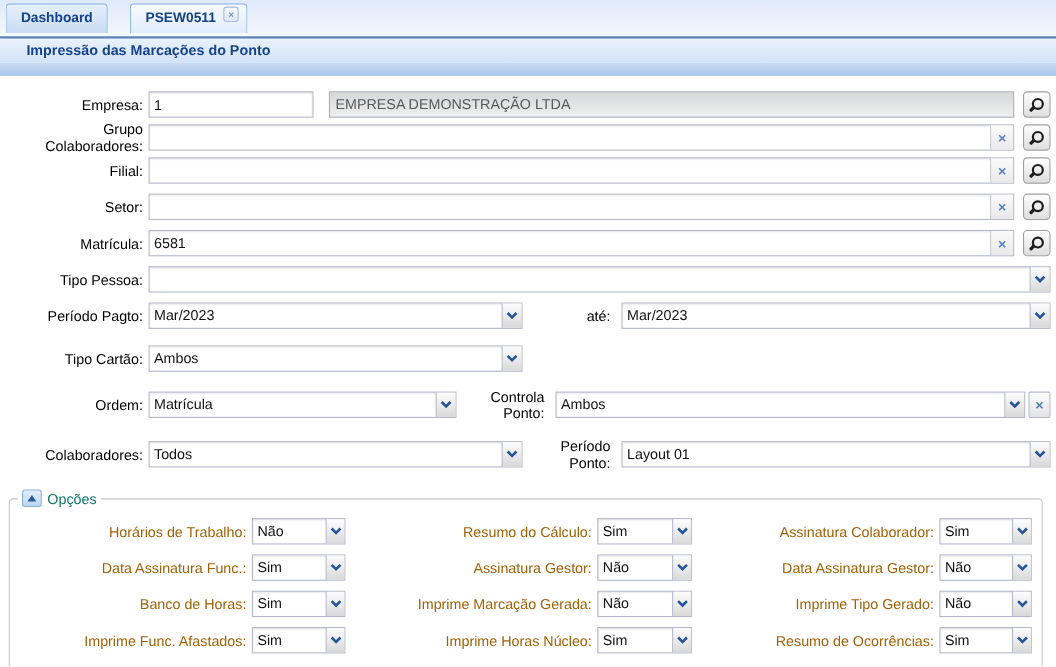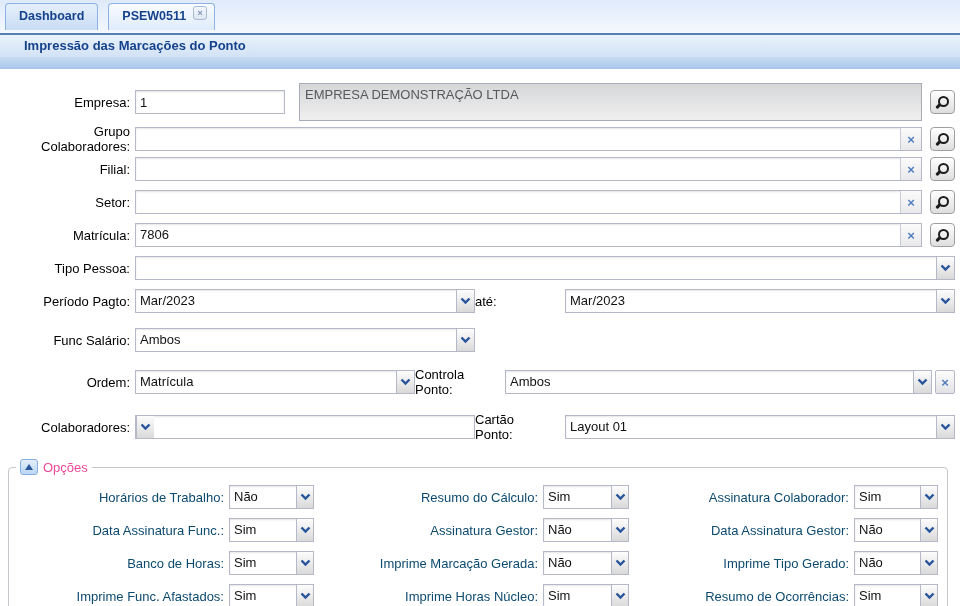--- a/index.html
+++ b/index.html
@@ -1,21 +1,21 @@
 <!DOCTYPE html>
 <html><head>
 <meta charset="utf-8">
 <style>
   * { margin:0; padding:0; box-sizing:border-box; }
   html,body { width:960px; height:606px; overflow:hidden; background:#fff;
     font-family:"Liberation Sans", sans-serif; font-size:13px; color:#111; }
 
   
   .tabbar { height:33px; background:linear-gradient(#dfeafa,#f3f8fe);
-    display:flex; align-items:flex-end; gap:10px; padding-left:5px; }
+    display:flex; align-items:flex-end; gap:20px; padding-left:5px; }
   .tab { display:flex; align-items:flex-start; height:27px; margin-bottom:3px;
     border:1px solid #8db2e3; border-bottom:none; border-radius:4px 4px 0 0;
     padding:0 13px; color:#15428b; font-weight:bold; font-size:12.5px; cursor:pointer; }
   .tab .tab-label { line-height:25px; }
   .tab.inactive { background:linear-gradient(#e6f0fc,#c8dcf4); }
   .tab.active   { background:linear-gradient(#f8fbff,#dfecfb); }
   .tab-close { width:14px; height:14px; margin:2px -6px 0 7px; border:1px solid #a8bbd6;
     border-radius:3px; background:linear-gradient(#f4f8fd,#dde7f3); color:#7d93b6;
     font-size:9px; line-height:12px; text-align:center; font-weight:bold; cursor:pointer; }
 
@@ -24,25 +24,25 @@
     background:linear-gradient(#e9f2fc,#d2e2f5);
     color:#15428b; font-weight:bold; font-size:13px; line-height:22px; padding-left:24px; }
   .sub-band { height:12px; background:linear-gradient(#c8dbf2,#a7c5e9); }
 
   
   .form { padding:14px 5px 0 0; }
   .row { display:flex; align-items:center; margin-bottom:9px; }
   .row.mb13 { margin-bottom:3px; } .row.mb15 { margin-bottom:15px;border-radius:12px; } .row.mb14 { margin-bottom:14px; }
   .lbl { width:135px; flex:none; text-align:right; padding-right:5px; color:#000; }
   .lbl.two-line { padding-left:32px; line-height:15px; }
-  .mid-lbl { width:85px; flex:none; padding-right:5px; color:#000; }
+  .mid-lbl { width:85px; flex:none; text-align:right; padding-right:5px; color:#000; }
 
   input.txt { height:24px; border:1px solid #b5b8c8; padding:0 4px; font:13px "Liberation Sans",sans-serif;
     color:#111; box-shadow:inset 0 1px 2px rgba(0,0,0,.12); outline:none; }
-  .readonly-field { height:38px; flex:1; border:1px solid #a9abb6; padding:0 5px; line-height:22px;
+  .readonly-field { height:24px; flex:1; border:1px solid #a9abb6; padding:0 5px; line-height:22px;
     background:linear-gradient(#d6d7d9,#efefef); color:#57585a; overflow:hidden; white-space:nowrap; }
 
   .combo { height:24px; border:1px solid #b5b8c8; background:#fff; display:flex; align-items:stretch;
     box-shadow:inset 0 1px 2px rgba(0,0,0,.10); cursor:pointer; }
   .combo .cv { flex:1; line-height:22px; padding-left:4px; overflow:hidden; white-space:nowrap; }
   .trig { width:18px; flex:none; border-left:1px solid #b5b8c8;
     background:linear-gradient(#fdfdfd,#d9d9d9); display:flex; align-items:center; justify-content:center; }
   .clear-trig { width:21px; flex:none; border-left:1px solid #c9ccd8;
     background:linear-gradient(#fbfbfb,#e9e9ec); color:#4f7dbd; font-weight:bold; font-size:13px;
     display:flex; align-items:center; justify-content:center; }
@@ -59,29 +59,29 @@
   .mag::after { content:""; position:absolute; bottom:0; left:1px; width:3px; height:6px;
     background:#1c1c1c; border-radius:1px; transform:rotate(45deg); }
 
   .spacer14 { width:14px; flex:none; }
   .gap5 { width:5px; flex:none; }
 
   
   fieldset.opts { margin:17px 7px 0 8px; border:1px solid #c5c7cc; border-radius:4px;
     padding:8px 8px 20px 6px; height:180px; }
   fieldset.opts legend { display:flex; align-items:center; gap:5px; padding:0 4px; margin-left:1px;
-    color:#ec4899; font-size:13px; }
+    color:#0f766e; font-size:13px; }
   .collapse-btn { width:18px; height:16px; border:1px solid #86aede; border-radius:3px;
     background:linear-gradient(#e3eefb,#bcd6f2); display:flex; align-items:center; justify-content:center; cursor:pointer; }
   .tri-up { width:0; height:0; border-left:4.5px solid transparent; border-right:4.5px solid transparent;
     border-bottom:6px solid #2a5899; }
 
   .opt-grid { display:grid; grid-template-columns:209px 85px 219px 86px 215px 84px;
     column-gap:5px; row-gap:9px; align-items:center; margin-top:2px; }
-  .g-lbl { text-align:right; color:#0c4a6e; }
+  .g-lbl { text-align:right; color:#a16207; }
   .combo.sm .trig { width:17px; }
 </style>
 </head>
 <body>
 
 <div class="tabbar">
   <div class="tab inactive">
     <span class="tab-label">Dashboard</span>
   </div>
   <div class="tab active">
@@ -134,21 +134,21 @@
       <span class="clear-trig">×</span>
     </div>
     <div class="mag-btn">
       <span class="mag"></span>
     </div>
   </div>
 
   <div class="row">
     <div class="lbl">Matrícula:</div>
     <div class="combo" style="flex:1">
-      <span class="cv">7806</span>
+      <span class="cv">6581</span>
       <span class="clear-trig">×</span>
     </div>
     <div class="mag-btn">
       <span class="mag"></span>
     </div>
   </div>
 
   <div class="row">
     <div class="lbl">Tipo Pessoa:</div>
     <div class="combo" style="flex:1">
@@ -177,21 +177,21 @@
       <span class="cv">Mar/2023</span>
       <span class="trig">
         <svg width="11" height="8" viewBox="0 0 11 8">
             <path d="M1.5 1.5 L5.5 5.5 L9.5 1.5" fill="none" stroke="#27549b" stroke-width="2.4"></path>
           </svg>
       </span>
     </div>
   </div>
 
   <div class="row mb15">
-    <div class="lbl">Func Salário:</div>
+    <div class="lbl">Tipo Cartão:</div>
     <div class="combo" style="width:340px">
       <span class="cv">Ambos</span>
       <span class="trig">
         <svg width="11" height="8" viewBox="0 0 11 8">
             <path d="M1.5 1.5 L5.5 5.5 L9.5 1.5" fill="none" stroke="#27549b" stroke-width="2.4"></path>
           </svg>
       </span>
     </div>
   </div>
 
@@ -214,27 +214,28 @@
             <path d="M1.5 1.5 L5.5 5.5 L9.5 1.5" fill="none" stroke="#27549b" stroke-width="2.4"></path>
           </svg>
       </span>
     </div>
     <div class="clear-btn">×</div>
   </div>
 
   <div class="row mb14">
     <div class="lbl">Colaboradores:</div>
     <div class="combo" style="width:340px">
-      <span class="trig">
-        <svg width="11" height="8" viewBox="0 0 11 8">
-            <path d="M1.5 1.5 L5.5 5.5 L9.5 1.5" fill="none" stroke="#27549b" stroke-width="2.4"></path>
-          </svg>
-      </span>
-    </div>
-    <div class="mid-lbl">Cartão Ponto:</div>
+      <span class="cv">Todos</span>
+      <span class="trig">
+        <svg width="11" height="8" viewBox="0 0 11 8">
+            <path d="M1.5 1.5 L5.5 5.5 L9.5 1.5" fill="none" stroke="#27549b" stroke-width="2.4"></path>
+          </svg>
+      </span>
+    </div>
+    <div class="mid-lbl">Período Ponto:</div>
     <div class="gap5"></div>
     <div class="combo" style="flex:1">
       <span class="cv">Layout 01</span>
       <span class="trig">
         <svg width="11" height="8" viewBox="0 0 11 8">
             <path d="M1.5 1.5 L5.5 5.5 L9.5 1.5" fill="none" stroke="#27549b" stroke-width="2.4"></path>
           </svg>
       </span>
     </div>
   </div>

